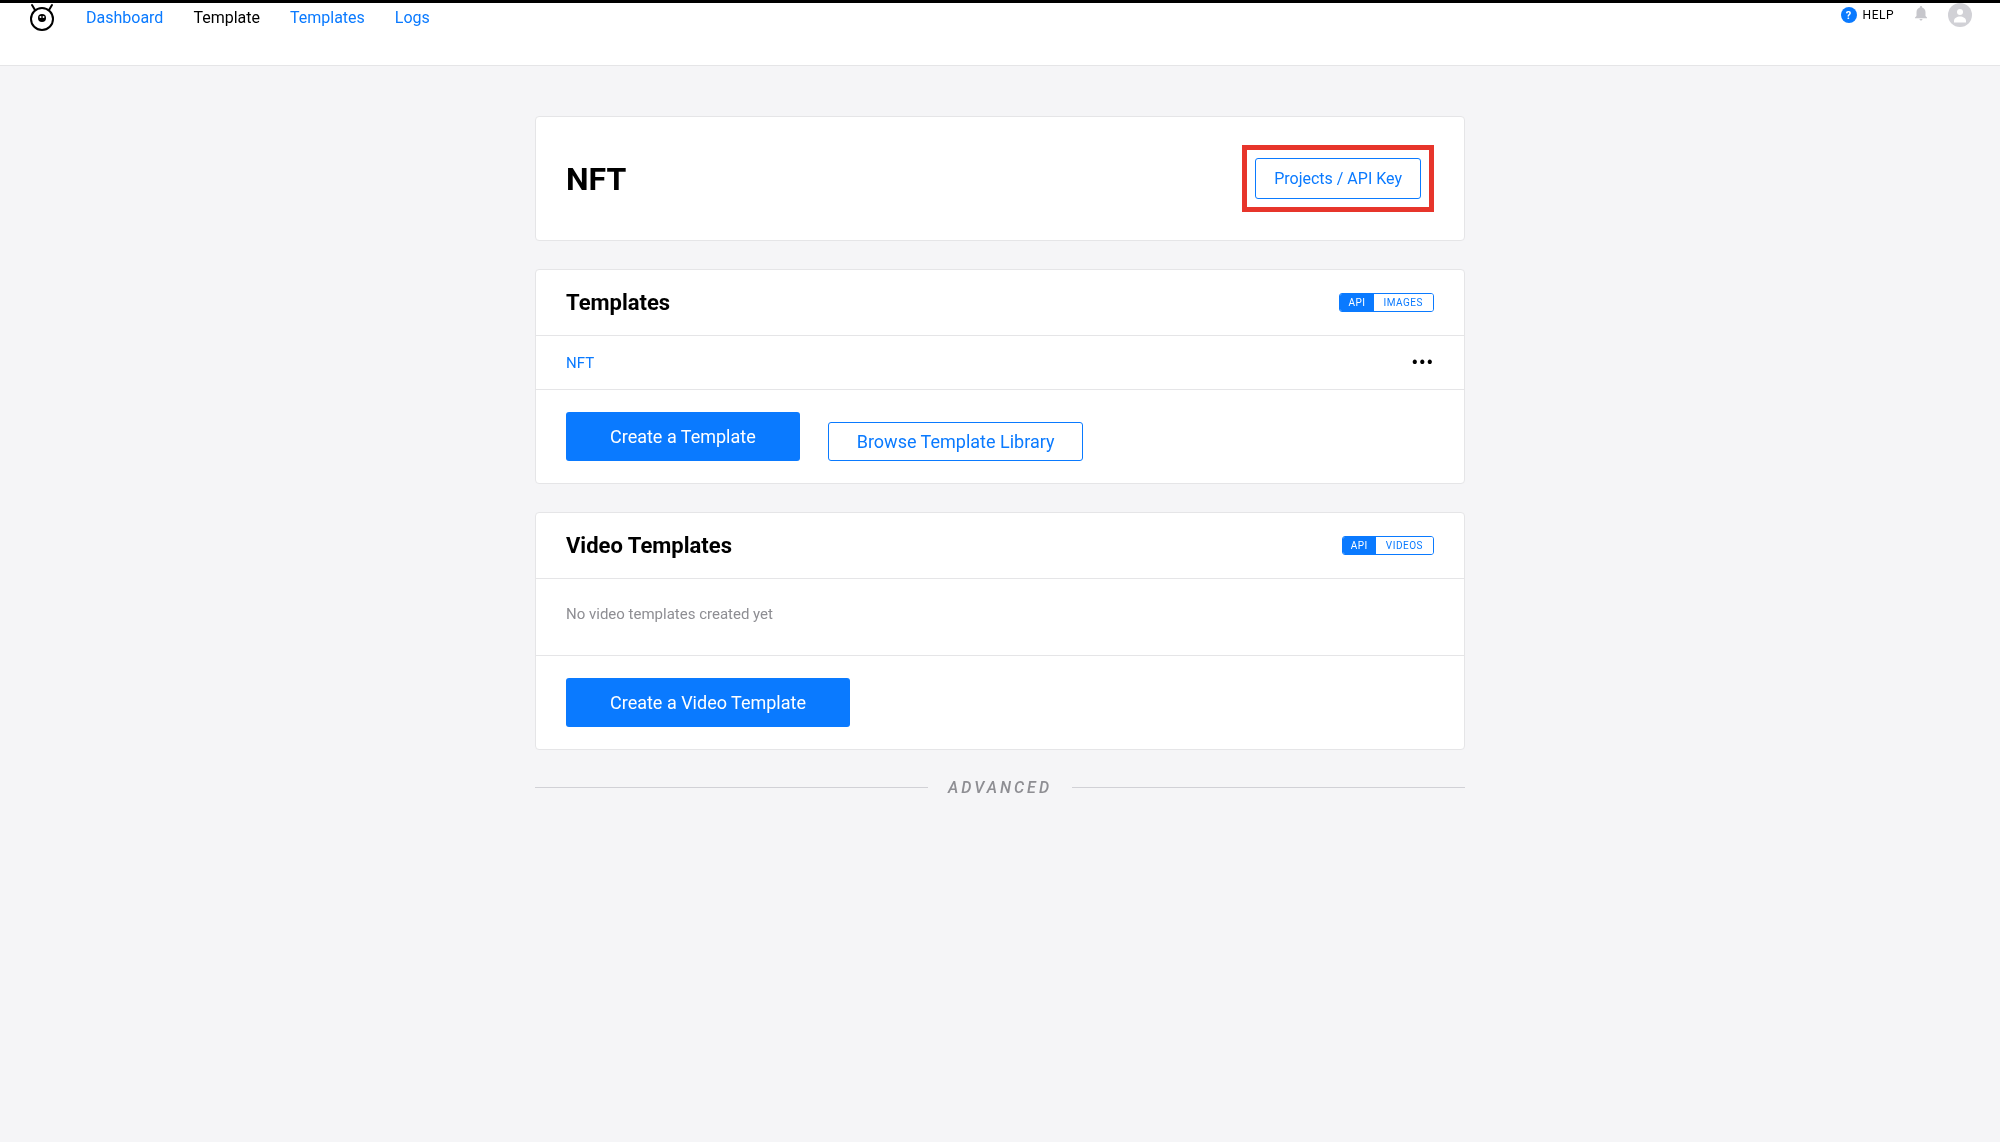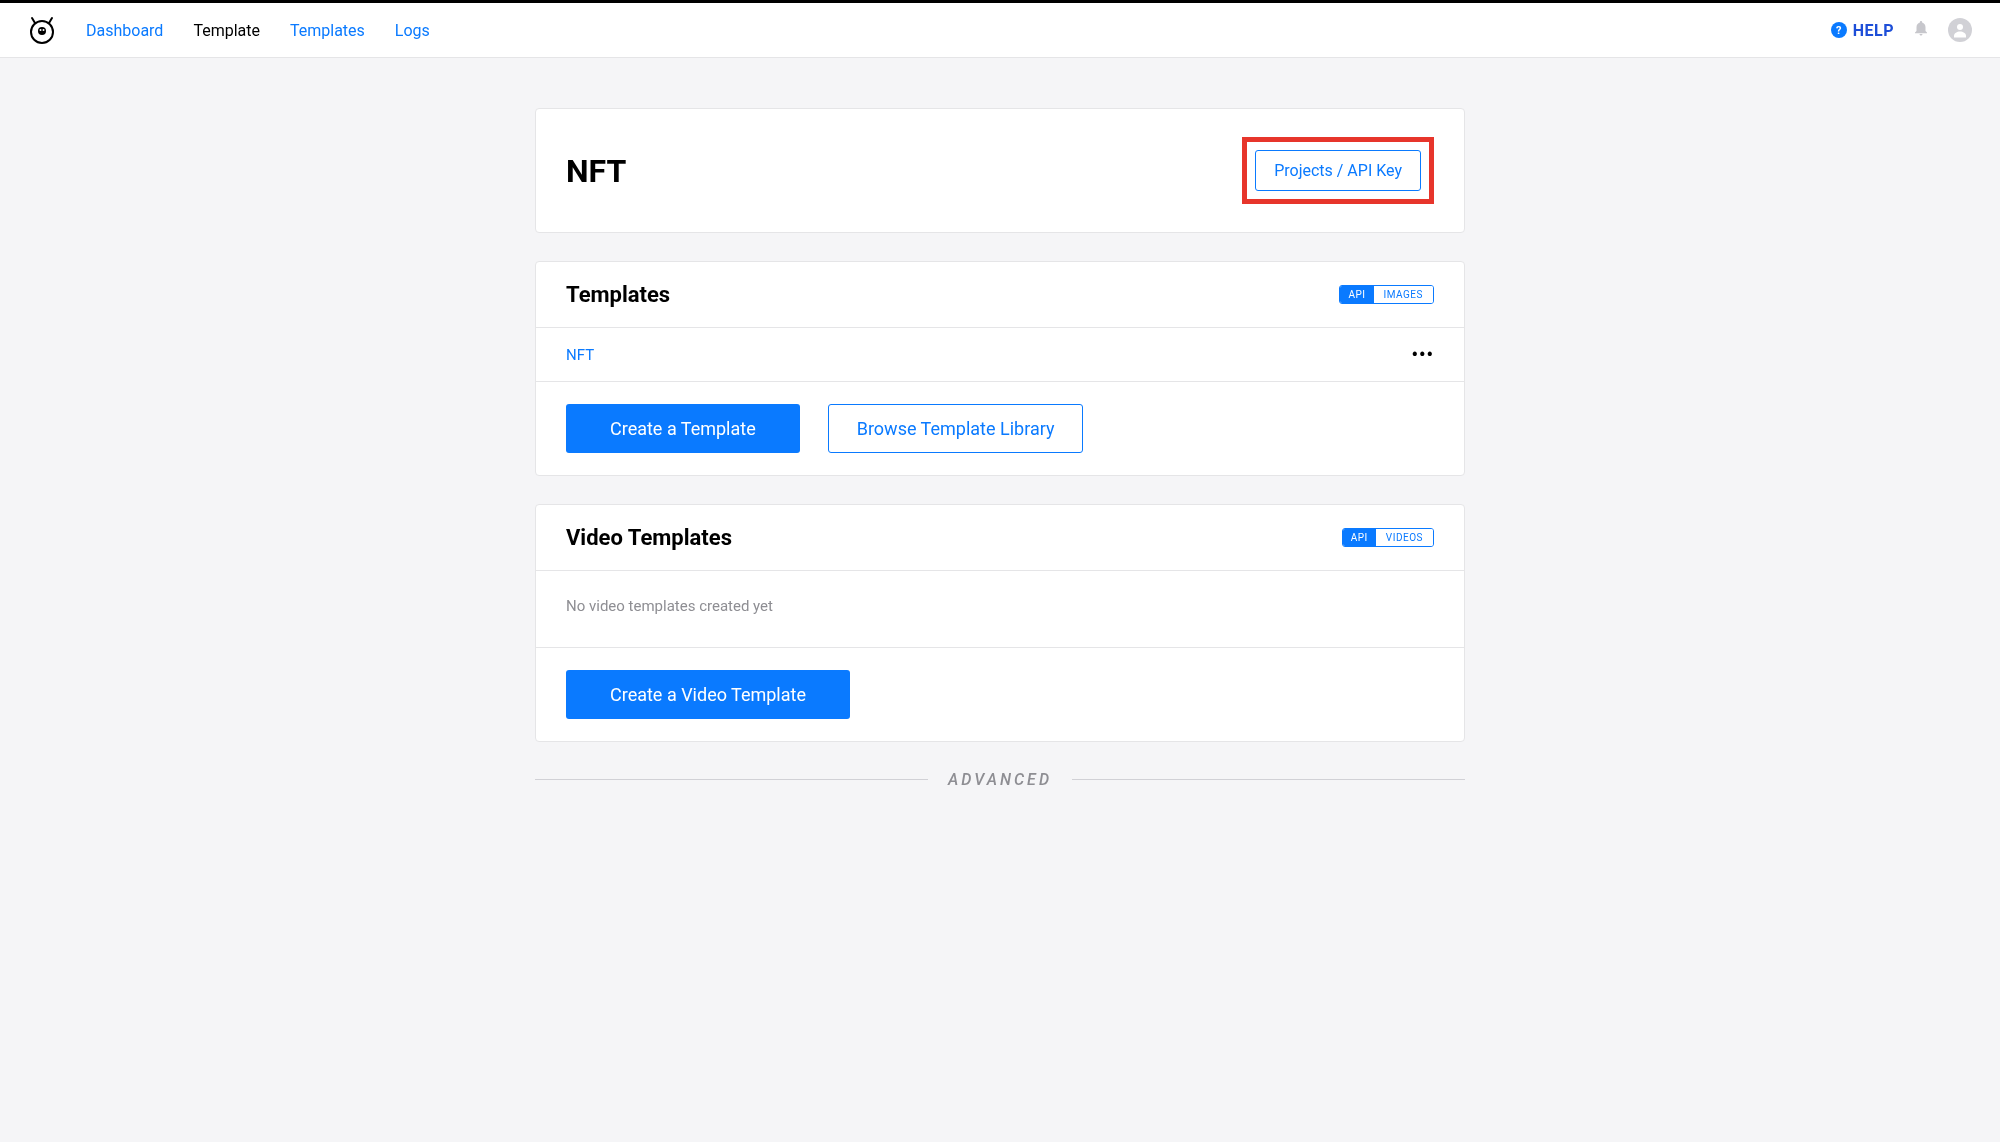--- a/index.html
+++ b/index.html
@@ -13,23 +13,23 @@
       color: #000;
     }
     .topbar-black {
       height: 3px;
       background: #000;
       width: 100%;
     }
     .header {
       background: #fff;
       border-bottom: 1px solid #e5e5e7;
-      height: 55px;
-      display: flex;
-      align-items: center;
+      height: 63px;
+      display: flex;
+      align-items: flex-start;
       padding: 0 28px;
       justify-content: space-between;
     }
     .header-left {
       display: flex;
       align-items: center;
       gap: 30px;
     }
     .logo {
       width: 28px;
@@ -68,24 +68,24 @@
       border-radius: 50%;
       background: #0a7aff;
       color: #fff;
       display: flex;
       align-items: center;
       justify-content: center;
       font-size: 11px;
       font-weight: bold;
     }
     .help-text {
-      font-size: 16px;
-      font-weight: 700;
+      font-size: 12px;
+      font-weight: 400;
       letter-spacing: 0.5px;
-      color: #1d4ed8;
+      color: #000000;
     }
     .bell-icon {
       color: #c7c7cc;
       cursor: pointer;
     }
     .avatar {
       width: 24px;
       height: 24px;
       border-radius: 50%;
       background: #d1d1d6;
@@ -177,20 +177,21 @@
       font-size: 18px;
       font-weight: 700;
       letter-spacing: 1px;
       cursor: pointer;
       color: #000;
     }
     .section-actions {
       padding: 22px 30px;
       display: flex;
       gap: 28px;
+      align-items: flex-end;
     }
     .btn-primary {
       background: #0a7aff;
       border: none;
       color: #fff;
       padding: 14px 44px;
       font-size: 18px;
       border-radius: 3px;
       cursor: pointer;
       font-family: inherit;

